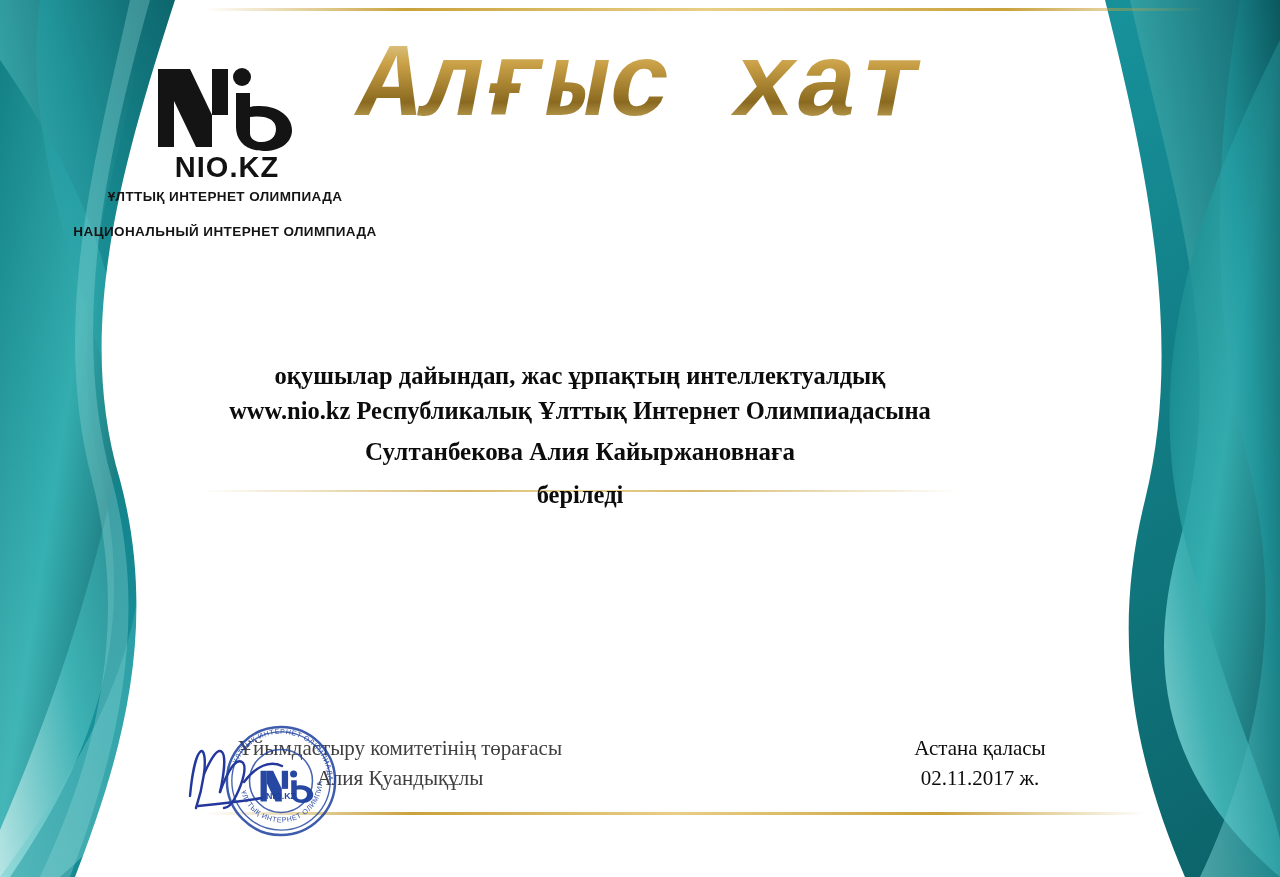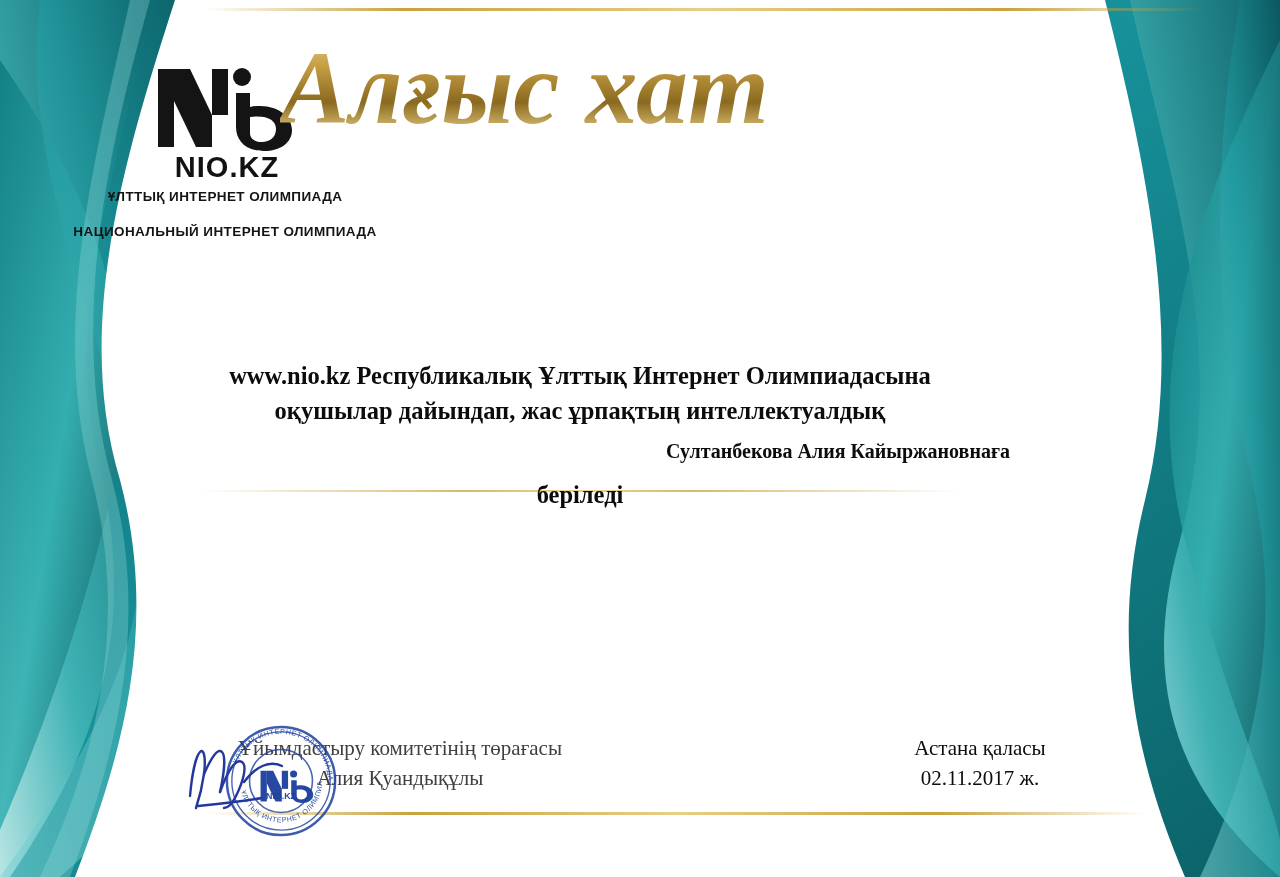--- a/index.html
+++ b/index.html
@@ -91,21 +91,22 @@
     white-space: nowrap;
   }
   .logo-sub2 { margin-top: 20px; }
 
   
   .title {
     position: absolute;
     left: 280px;
     top: 28px;
     width: 720px;
-    font-family: Liberation Serif, serif;
+    text-align: center;
+    font-family: Liberation Mono, monospace;
     font-style: italic;
     font-weight: bold;
     font-size: 104px;
     line-height: 1.15;
     background: linear-gradient(to bottom, #e9d9a8 0%, #c9a046 30%, #8a6a20 62%, #d8bd71 85%, #a9832e 100%);
     -webkit-background-clip: text;
     background-clip: text;
     color: transparent;
     -webkit-text-fill-color: transparent;
     white-space: nowrap;
@@ -120,23 +121,22 @@
     text-align: center;
     font-family: "Liberation Serif", serif;
     font-weight: bold;
     font-size: 24.5px;
     line-height: 35px;
     color: #0c0c0c;
   }
   .body-text .line { display: block; }
   .body-text .recipient {
     display: block;
-    font-size: 20px;
+    font-size: 25px;
     padding-top: 6px;
-    text-align: right;
   }
   .body-text .closing {
     display: block;
     padding-top: 8px;
   }
 
   
   .footer-left {
     position: absolute;
     left: 190px;
@@ -244,22 +244,22 @@
       </svg>
     </div>
     <div class="logo-wordmark">NIO.KZ</div>
     <div class="logo-sub1">ҰЛТТЫҚ ИНТЕРНЕТ ОЛИМПИАДА</div>
     <div class="logo-sub2">НАЦИОНАЛЬНЫЙ ИНТЕРНЕТ ОЛИМПИАДА</div>
   </div>
 
   <div class="title">Алғыс хат</div>
 
   <div class="body-text">
+    <span class="line">оқушылар дайындап, жас ұрпақтың интеллектуалдық</span>
     <span class="line">www.nio.kz Республикалық Ұлттық Интернет Олимпиадасына</span>
-    <span class="line">оқушылар дайындап, жас ұрпақтың интеллектуалдық</span>
     <span class="recipient">Султанбекова Алия Кайыржановнаға</span>
     <span class="closing">беріледі</span>
   </div>
 
   <div class="footer-left">
     <div>Ұйымдастыру комитетінің төрағасы</div>
     <div>Алия Қуандықұлы</div>
   </div>
 
   <div class="footer-right">

